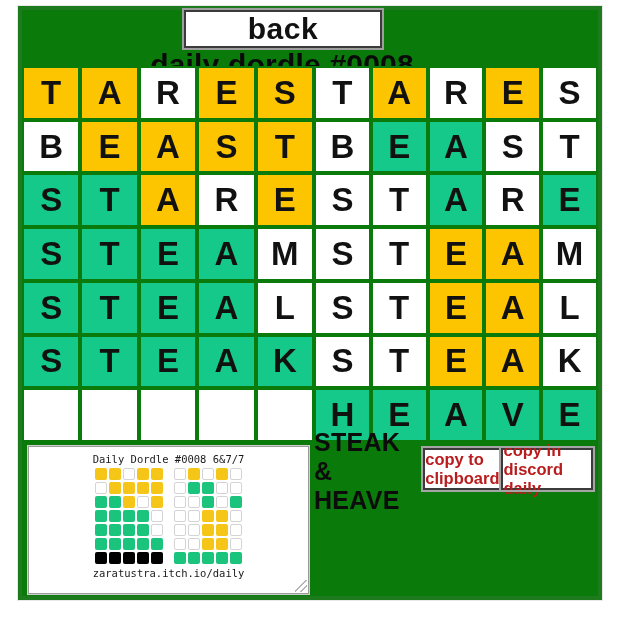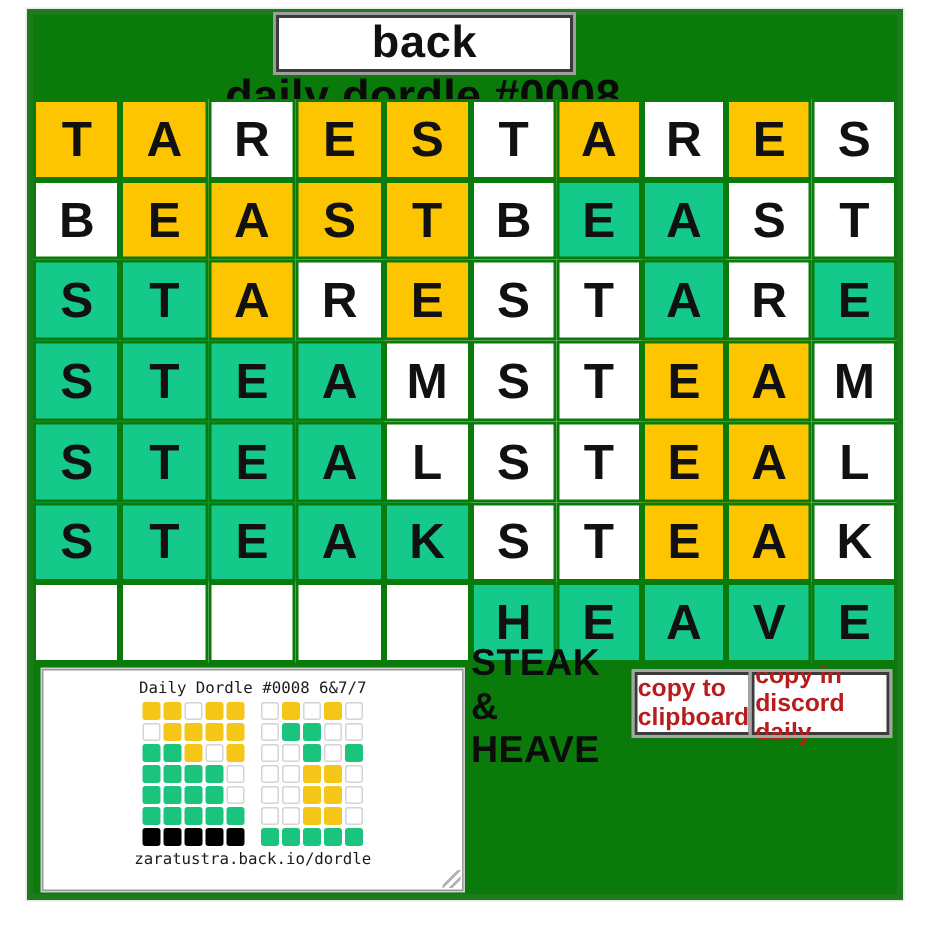--- a/index.html
+++ b/index.html
@@ -327,21 +327,21 @@
               </div>
               <div class="mini-half">
                 <div class="sq s-green"></div>
                 <div class="sq s-green"></div>
                 <div class="sq s-green"></div>
                 <div class="sq s-green"></div>
                 <div class="sq s-green"></div>
               </div>
             </div>
           </div>
-        <div class="share-foot">zaratustra.back.io/dordle</div>
+        <div class="share-foot">zaratustra.itch.io/daily</div>
         <div class="resize-handle"></div>
       </div>
     </div>
 
     <div class="right-col">
       <div class="answer">STEAK &amp; HEAVE</div>
       <div class="copy-btn">
         <span>copy to clipboard</span>
       </div>
       <div class="copy-btn">

